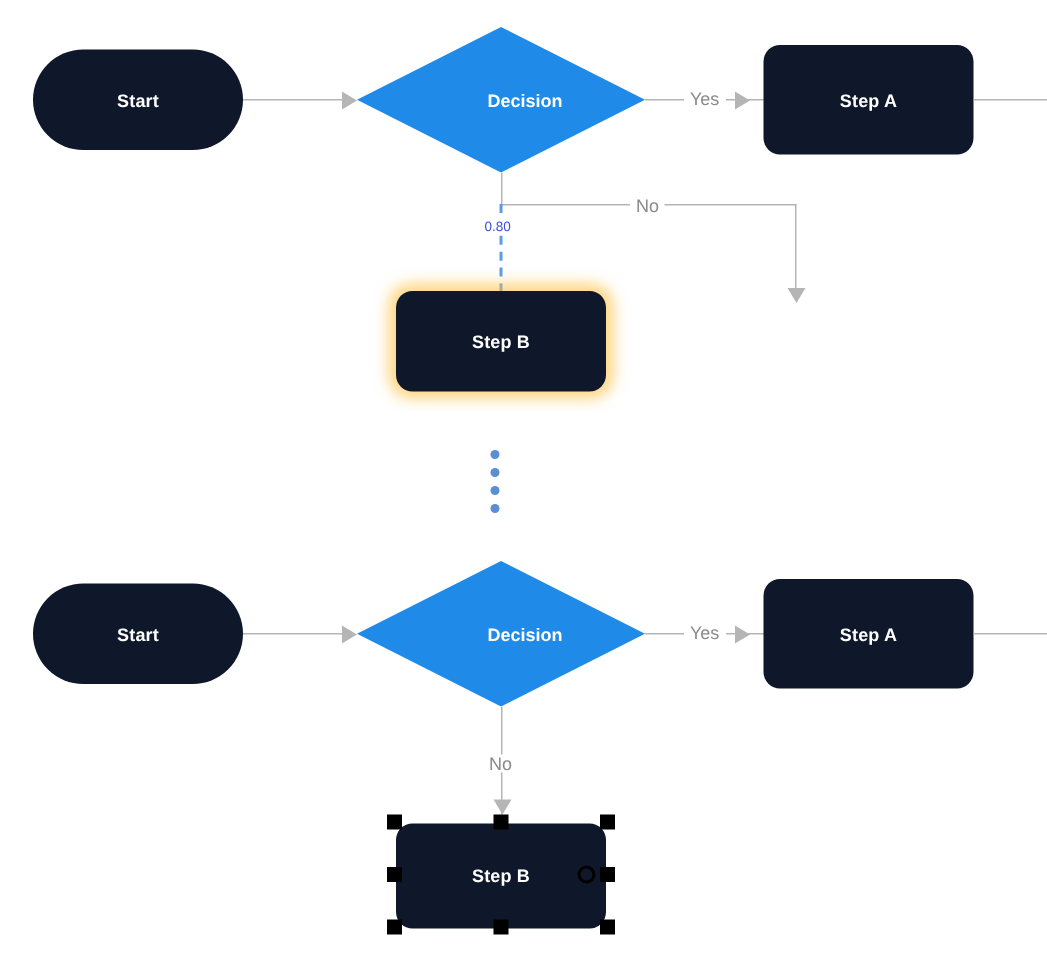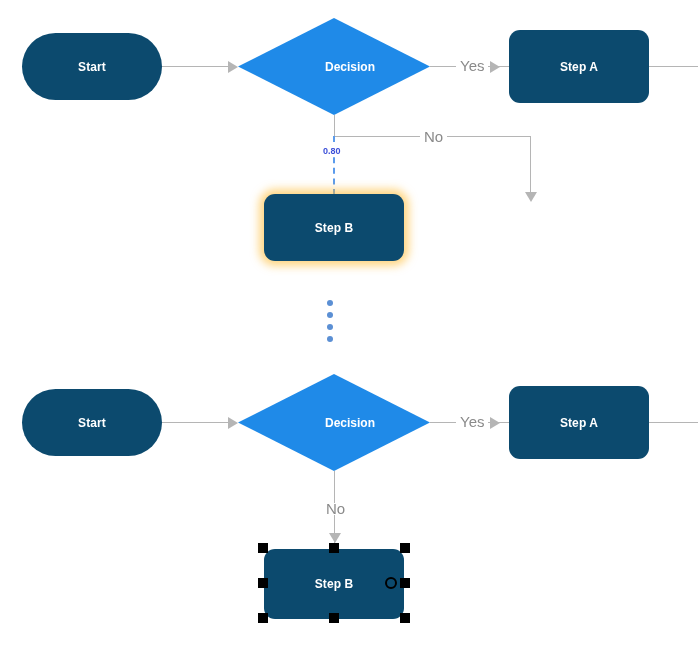--- a/index.html
+++ b/index.html
@@ -12,21 +12,21 @@
   }
   #canvas {
     position: relative;
     width: 698px;
     height: 646px;
     background: #ffffff;
     overflow: hidden;
   }
   .node {
     position: absolute;
-    background: #0c4a6e;
+    background: #0f172a;
     color: #ffffff;
     font-size: 12px;
     font-weight: bold;
     display: flex;
     align-items: center;
     justify-content: center;
     text-align: center;
     box-sizing: border-box;
     letter-spacing: 0.1px;
   }
@@ -66,36 +66,35 @@
     width: 1px;
     background: #b5b5b5;
   }
   .edge-v.dashed {
     width: 0;
     background: none;
     border-left: 2px dashed #5b9bec;
   }
   .edge-label {
     position: absolute;
-    font-size: 15px;
+    font-size: 12px;
     color: #8a8a8a;
     background: #ffffff;
     padding: 0 4px;
     line-height: 12px;
     white-space: nowrap;
   }
   .prob-label {
     position: absolute;
     font-size: 9px;
     color: #3b4fd8;
     background: #ffffff;
     padding: 0 2px;
     line-height: 10px;
     white-space: nowrap;
-    font-weight: bold;
   }
   .arrow-right {
     position: absolute;
     width: 0;
     height: 0;
     border-top: 6px solid transparent;
     border-bottom: 6px solid transparent;
     border-left: 10px solid #b5b5b5;
   }
   .arrow-down {

